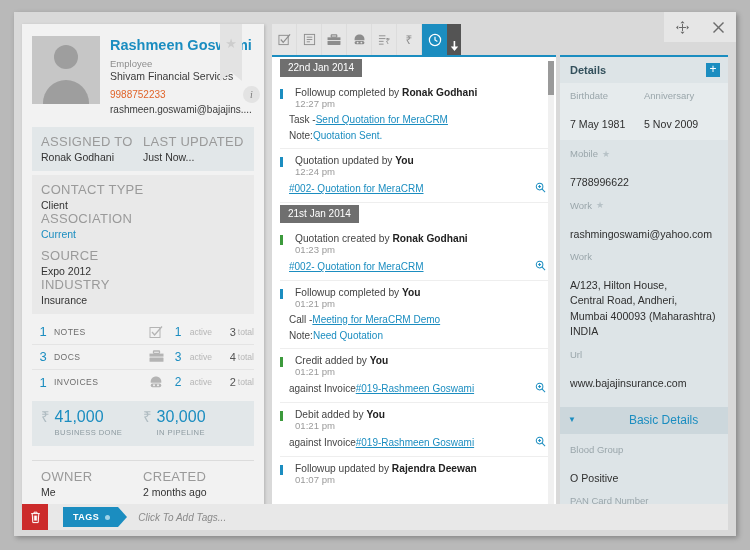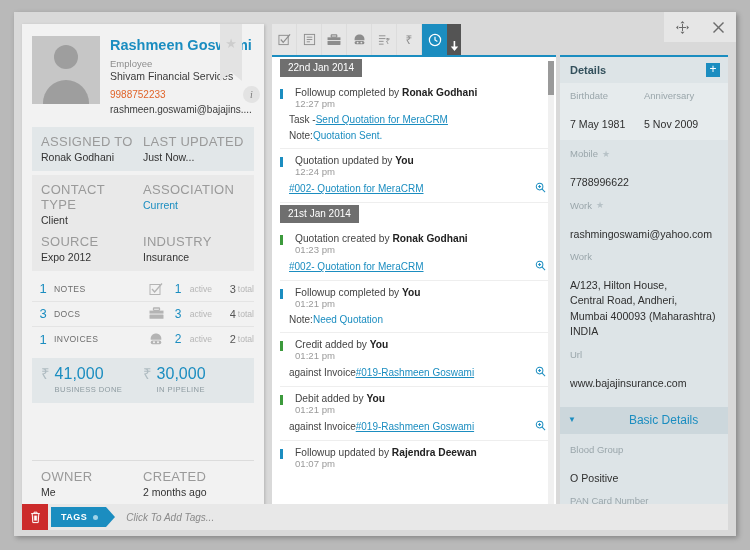--- a/index.html
+++ b/index.html
@@ -96,21 +96,21 @@
   .kv-band {
     background: #e2e7e9; margin: 4px 10px 0 10px;
     padding: 7px 9px 8px 9px;
     display: flex;
   }
   .kv { flex: 1; min-width: 0; }
   .kv-label { color: #9a9a9a; font-size: 13px; letter-spacing: .3px; }
   .kv-value { color: #333; font-size: 10.5px; margin-top: 2px; }
   .kv-value.link { color: #1b8dc0; }
   .kv-rows { margin: 0 10px; background: #e9e9e9; padding: 7px 9px 8px 9px; }
-  .kv-rows .kv-row { display: flex; }
+  .kv-rows .kv-row { display: flex; flex-direction: column; }
   .kv-rows .kv-row + .kv-row { margin-top: 8px; }
 
   
   .stats { margin: 6px 10px 0 10px; }
   .stat-row {
     display: flex; align-items: center;
     height: 25px; border-bottom: 1px solid #e4e4e4;
     font-size: 10px;
   }
   .stat-row:last-child { border-bottom: none; }
@@ -142,21 +142,21 @@
     width: 706px; height: 26px;
     background: #e8e8e8; display: flex; align-items: center;
   }
   .trash {
     width: 26px; height: 26px; background: #cc2b2b;
     display: flex; align-items: center; justify-content: center;
     color: #fff;
   }
   .tags-pill {
     background: #1b8dc0; color: #fff; font-size: 9px; font-weight: bold;
-    letter-spacing: .5px; height: 20px; margin-left: 3px;
+    letter-spacing: .5px; height: 20px; margin-left: 15px;
     padding: 0 8px 0 10px; display: flex; align-items: center; gap: 6px;
     position: relative;
   }
   .tags-pill::after {
     content: ""; position: absolute; right: -9px; top: 0;
     border-top: 10px solid transparent; border-bottom: 10px solid transparent;
     border-left: 9px solid #1b8dc0;
   }
   .tags-dot { width: 5px; height: 5px; border-radius: 50%; background: #9fd3e8; }
   .tags-hint { color: #8a8a8a; font-size: 10px; font-style: italic; margin-left: 20px; }
@@ -551,20 +551,24 @@
           </div>
         </div>
 
         <div class="ev">
           <div class="bar" style="background:#1b8dc0;"></div>
           <div class="ev-main">
             <div class="ev-text">
               <span>Followup completed by </span><b>You</b>
             </div>
             <div class="ev-time">01:21 pm</div>
+          </div>
+          <div class="ev-sub">
+            <span>Call - </span>
+              <span class="lnk">Meeting for MeraCRM Demo</span>
           </div>
           <div class="ev-sub">
             <span>Note: </span>
               <span class="note">Need Quotation</span>
           </div>
         </div>
 
         <div class="ev">
           <div class="bar" style="background:#3c9a3c;"></div>
           <div class="ev-main">

